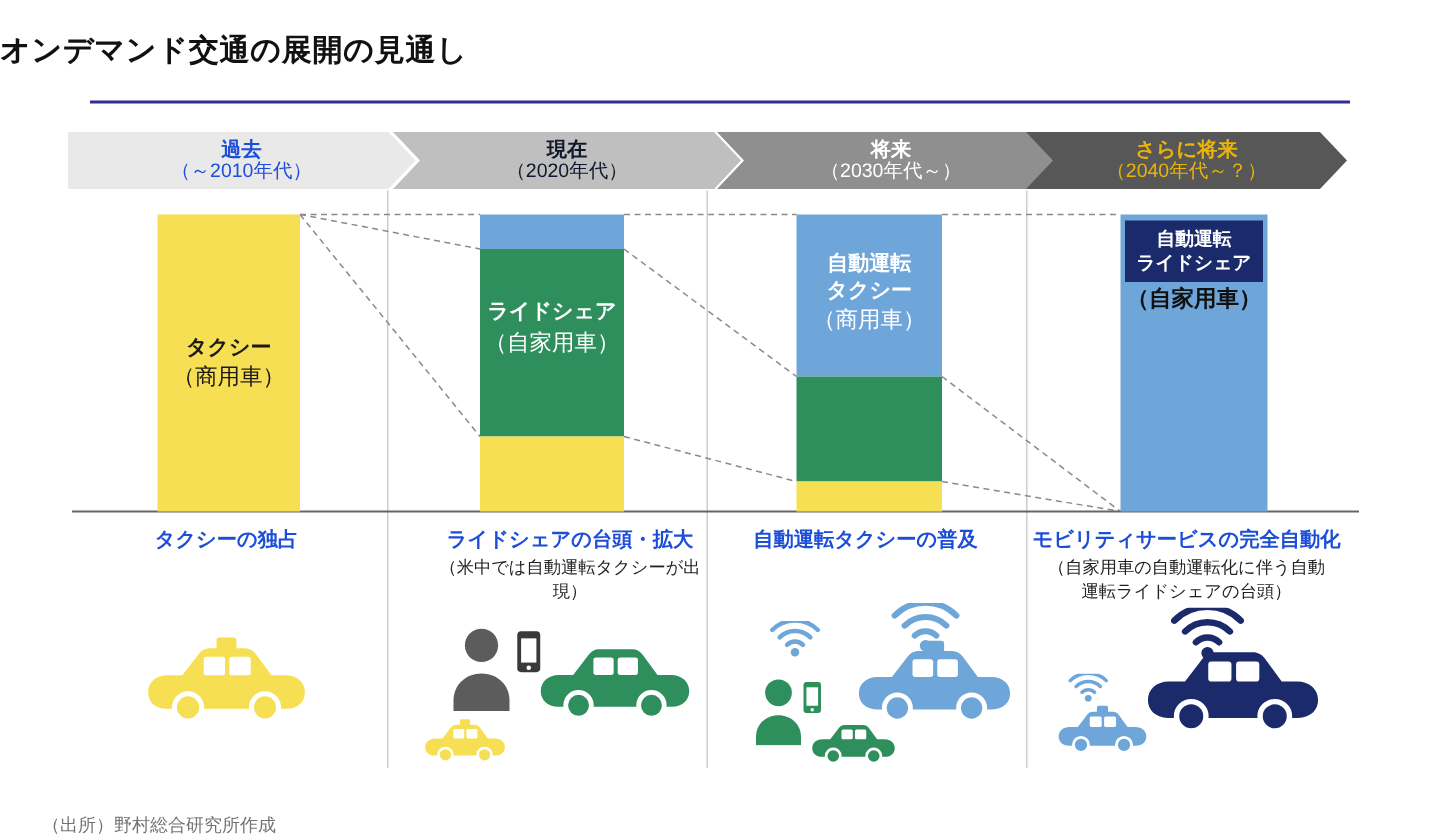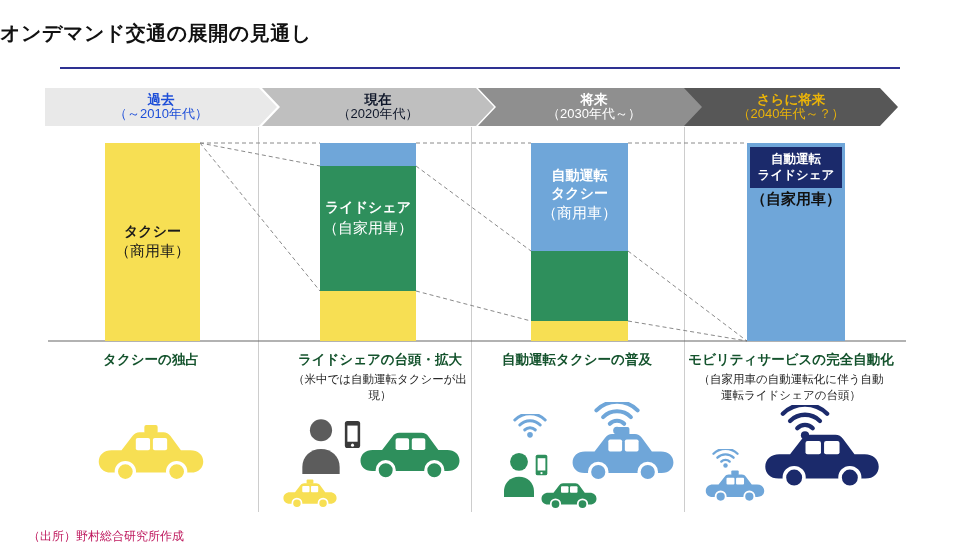--- a/index.html
+++ b/index.html
@@ -42,32 +42,32 @@
   .overlay-1{top:56px;color:#fff;}
   .overlay-2{top:24px;color:#fff;}
   .overlay-3{top:4px;left:3px;right:3px;}
   .bar-label{font-size:14px;font-weight:bold;white-space:pre-line;line-height:1.25;}
   .bar-sublabel{font-size:15px;margin-top:2px;}
   .navy-box{background:var(--autonomous-navy,#1B2A6B);color:#fff;font-size:12.5px;font-weight:bold;
     white-space:pre-line;line-height:1.3;padding:4px 2px;}
   .overlay-3 .bar-sublabel{color:#111;font-weight:bold;}
   
   .caption{position:absolute;top:351px;width:216px;text-align:center;}
-  .cap-main{font-size:13.5px;font-weight:bold;color:#14532d;font-family:Liberation Serif, serif;}
+  .cap-main{font-size:13.5px;font-weight:bold;color:#1d4ed8;font-family:Liberation Serif, serif;}
   .cap-sub{font-size:11.5px;color:#222;margin-top:3px;line-height:1.35;padding:0 10px;}
   
   .ic{position:absolute;}
   .c-yellow{color:var(--taxi-yellow,#F7DF53);}
   .c-green{color:var(--rideshare-green,#2E8F5C);}
   .c-blue{color:var(--autonomous-blue,#6FA6D9);}
   .c-navy{color:var(--autonomous-navy,#1B2A6B);}
   .c-gray{color:#5C5C5C;}
   .c-dark{color:#3A3A3A;}
   
-  .source-note{position:absolute;left:28px;top:528px;font-size:12px;color:#be185d;}
+  .source-note{position:absolute;left:28px;top:542px;font-size:12px;color:#737373;}
 </style>
 </head>
 <body>
 
 <svg width="0" height="0" style="position:absolute" aria-hidden="true">
   <defs>
     <symbol id="sym-car" viewBox="0 0 120 64">
       <path fill="currentColor" d="M18 51 C9.5 51 5 45.5 5 39.5 C5 32.5 10.5 27.5 18.5 27.5 L29 27.5 L40.5 12.5 C42.3 10 45 8.5 48 8.5 L73 8.5 C76 8.5 78.7 10 80.5 12.5 L91.5 27.5 L101.5 27.5 C109.5 27.5 115 32.5 115 39.5 C115 45.5 110.5 51 102 51 Z"></path>
       <rect x="44" y="14.5" width="15" height="13" rx="2" fill="#fff"></rect>
       <rect x="62" y="14.5" width="15" height="13" rx="2" fill="#fff"></rect>

